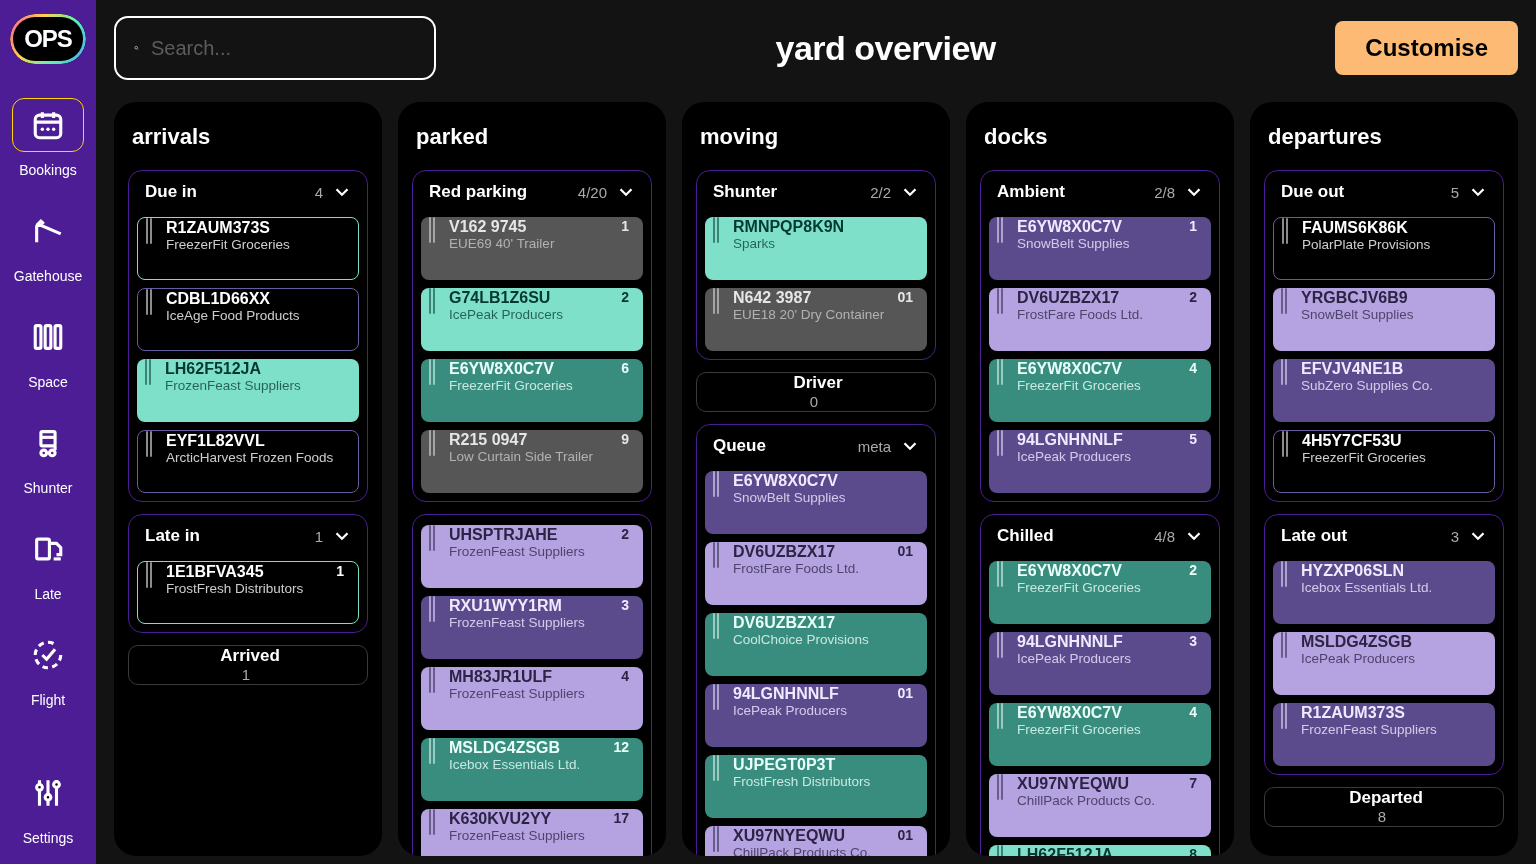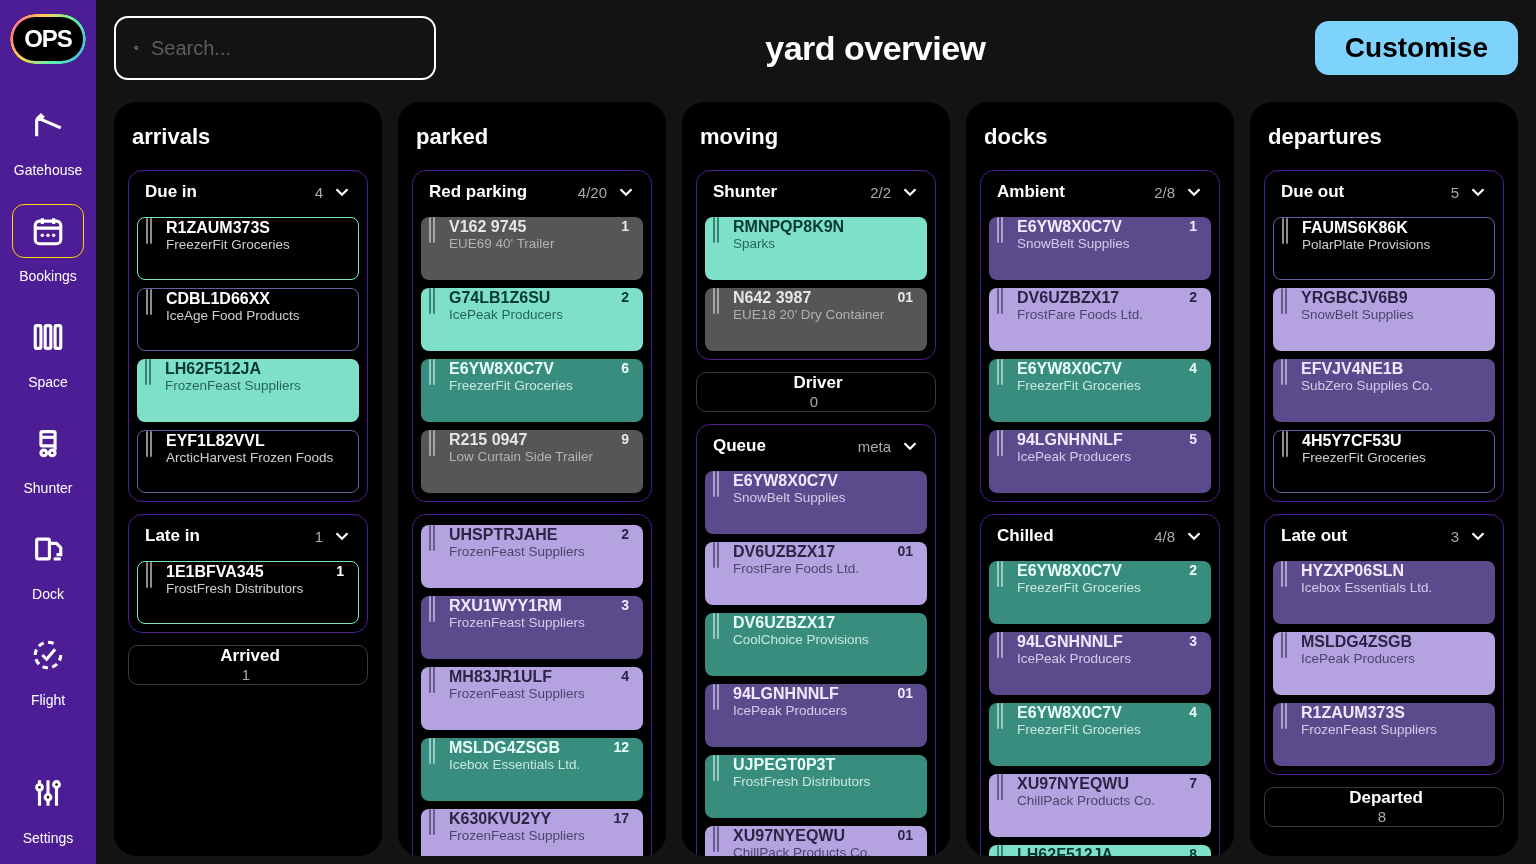--- a/index.html
+++ b/index.html
@@ -23,21 +23,21 @@
 
   
   .main { flex:1; padding: 18px 18px 0 18px; background:#131313; overflow:hidden; display:flex; flex-direction:column; }
 
   .topbar { display:flex; align-items:center; gap: 24px; height:60px; margin-bottom: 24px; }
   .search { width: 322px; height:64px; border:2px solid #fff; border-radius:14px; display:flex; align-items:center; padding:0 18px; gap:12px; }
   .search svg { stroke:#fff; }
   .search input { background:none; border:none; outline:none; color:#fff; font-size:20px; flex:1; }
   .search input::placeholder { color:#5c5c5c; }
   .page-title { flex:1; text-align:center; font-size:34px; font-weight:800; letter-spacing:-0.5px; }
-  .customise-btn { background:#7dd3fc; color:#000; border:none; height:54px; padding:0 30px; border-radius:14px; font-size:28px; font-weight:700; cursor:pointer; }
+  .customise-btn { background:#fdba74; color:#000; border:none; height:54px; padding:0 30px; border-radius:8px; font-size:24px; font-weight:700; cursor:pointer; }
 
   .board { flex:1; display:flex; gap:16px; overflow:hidden; padding-bottom: 8px; }
   .column { flex:1; min-width:0; background:#000; border-radius:22px; padding:18px 14px 0 14px; display:flex; flex-direction:column; overflow:hidden; }
   .col-title { font-size:22px; font-weight:800; margin:4px 4px 20px 4px; }
 
   .col-body { flex:1; overflow:hidden; display:flex; flex-direction:column; gap:12px; }
 
   .section-hdr { display:flex; align-items:center; height:40px; border:1px solid #3a3a3a; border-radius:10px; padding:0 10px 0 14px; cursor:pointer;flex-direction:column; }
   .section-hdr .sec-name { font-size:17px; font-weight:600; flex:1; }
   .section-hdr .sec-count { font-size:15px; color:#aaa; margin-right:8px; }
@@ -72,43 +72,43 @@
 </style>
 </head>
 <body>
 
 <nav class="sidebar">
   <div class="logo">
       <span>OPS</span>
     </div>
 
   <div class="nav">
-    <div class="nav-item">
-      <div class="icon-box">
-        <svg width="34" height="34" viewBox="0 0 24 24">
-            <path d="M4 20V8M4 8h3l14 6M4 8l3-3 2 2"></path>
-          </svg>
-      </div>
-      <span>Gatehouse</span>
-    </div>
     <div class="nav-item active">
       <div class="icon-box">
         <svg width="34" height="34" viewBox="0 0 24 24">
             <rect x="3" y="5" width="18" height="16" rx="3"></rect>
             <path d="M3 10h18M8 3v4M16 3v4"></path>
             <circle cx="8" cy="15" r="1.2" fill="#fff" stroke="none"></circle>
             <circle cx="12" cy="15" r="1.2" fill="#fff" stroke="none"></circle>
             <circle cx="16" cy="15" r="1.2" fill="#fff" stroke="none"></circle>
           </svg>
       </div>
       <span>Bookings</span>
     </div>
     <div class="nav-item">
       <div class="icon-box">
         <svg width="34" height="34" viewBox="0 0 24 24">
+            <path d="M4 20V8M4 8h3l14 6M4 8l3-3 2 2"></path>
+          </svg>
+      </div>
+      <span>Gatehouse</span>
+    </div>
+    <div class="nav-item">
+      <div class="icon-box">
+        <svg width="34" height="34" viewBox="0 0 24 24">
             <rect x="3" y="4" width="4" height="16" rx="1"></rect>
             <rect x="10" y="4" width="4" height="16" rx="1"></rect>
             <rect x="17" y="4" width="4" height="16" rx="1"></rect>
           </svg>
       </div>
       <span>Space</span>
     </div>
     <div class="nav-item">
       <div class="icon-box">
         <svg width="34" height="34" viewBox="0 0 24 24">
@@ -122,21 +122,21 @@
       <span>Shunter</span>
     </div>
     <div class="nav-item">
       <div class="icon-box">
         <svg width="34" height="34" viewBox="0 0 24 24">
             <rect x="4" y="5" width="9" height="14" rx="1"></rect>
             <path d="M13 8h5l3 3v5h-3"></path>
             <path d="M16 19h5"></path>
           </svg>
       </div>
-      <span>Dock</span>
+      <span>Late</span>
     </div>
     <div class="nav-item">
       <div class="icon-box">
         <svg width="34" height="34" viewBox="0 0 24 24">
             <path d="M21 12a9 9 0 1 1-3.3-6.96" stroke-dasharray="4 3"></path>
             <path d="M8 12l3 3 6-7"></path>
           </svg>
       </div>
       <span>Flight</span>
     </div>

